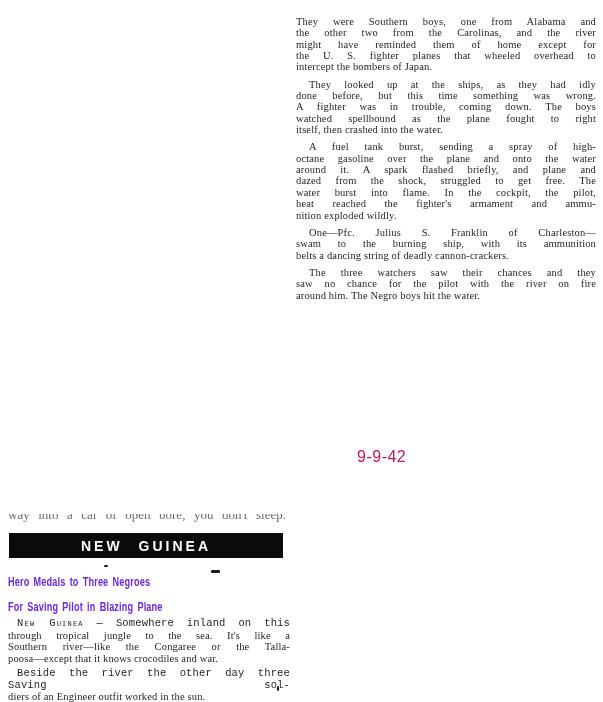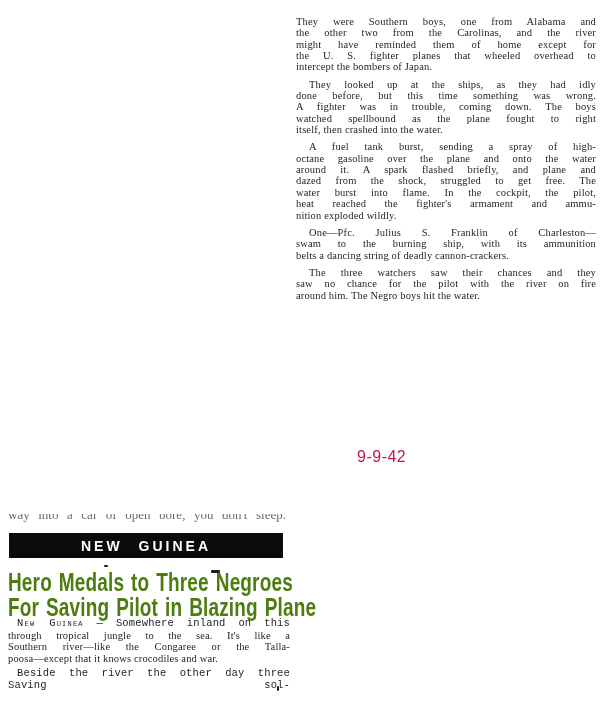--- a/index.html
+++ b/index.html
@@ -85,23 +85,23 @@
     letter-spacing: 3px;
     word-spacing: 9px;
   }
   .headline {
     position: absolute;
     left: 8px;
     top: 58px;
     margin: 0;
     font-family: "Liberation Sans", sans-serif;
     font-weight: bold;
-    font-size: 25px;
+    font-size: 12px;
     line-height: 24.5px;
-    color: #4d7c0f;
+    color: #6d28d9;
     white-space: nowrap;
   }
   .headline .hl-line {
     display: block;
     transform: scaleX(0.76);
     transform-origin: 0 50%;
     letter-spacing: 0.2px;
     word-spacing: 2px;
   }
   .clip-body {
@@ -182,20 +182,21 @@
 
     <div class="clip-body">
         <div class="para indent">
           <div class="line"><span class="smallcaps">New Guinea</span> — Somewhere inland on this</div>
           <div class="line">through tropical jungle to the sea. It's like a</div>
           <div class="line">Southern river—like the Congaree or the Talla-</div>
           <div class="line last">poosa—except that it knows crocodiles and war.</div>
         </div>
         <div class="para indent">
           <div class="line">Beside the river the other day three Saving sol-</div>
+          <div class="line last">diers of an Engineer outfit worked in the sun.</div>
         </div>
       </div>
 
   </div>
 
   <div class="speck speck-a"></div>
   <div class="speck speck-b"></div>
   <div class="speck speck-c"></div>
 
 </div>

